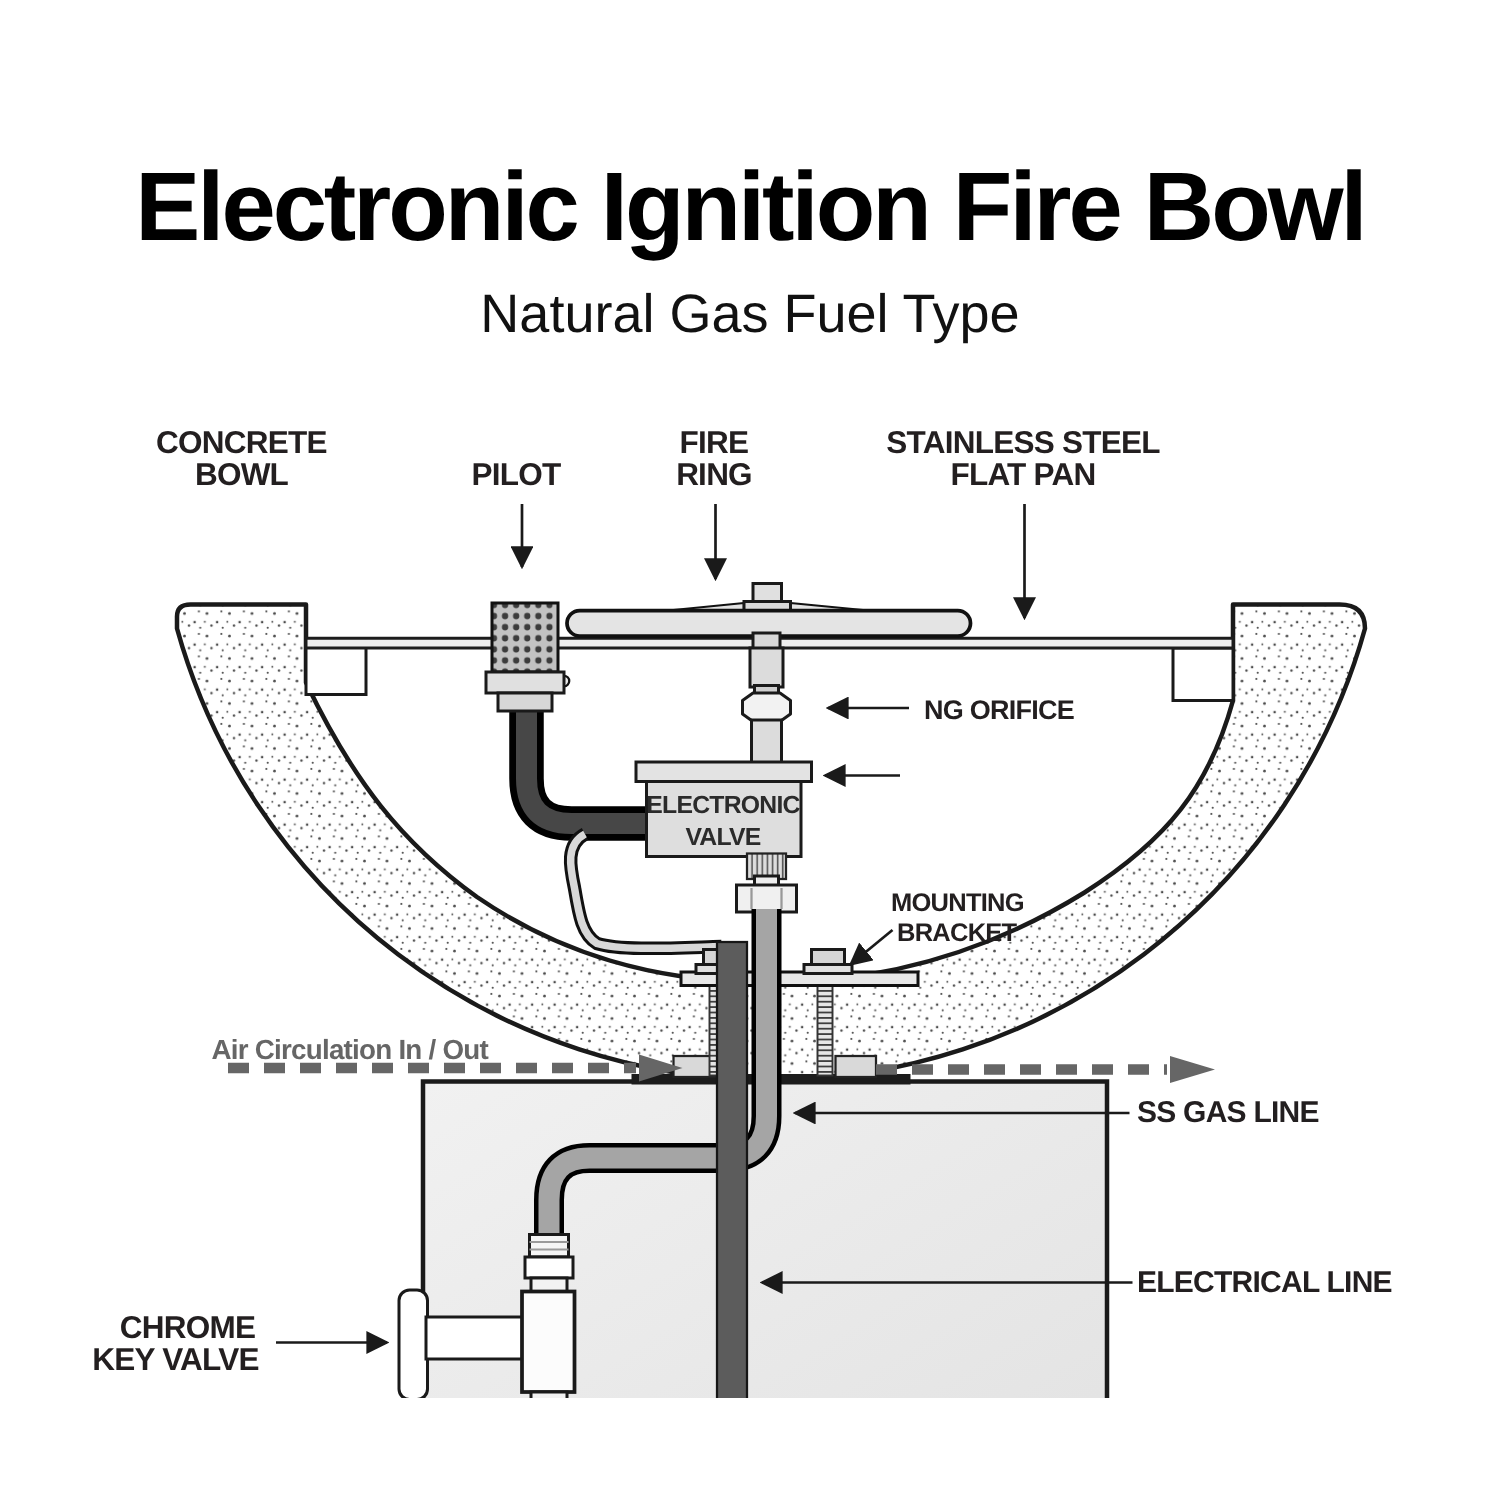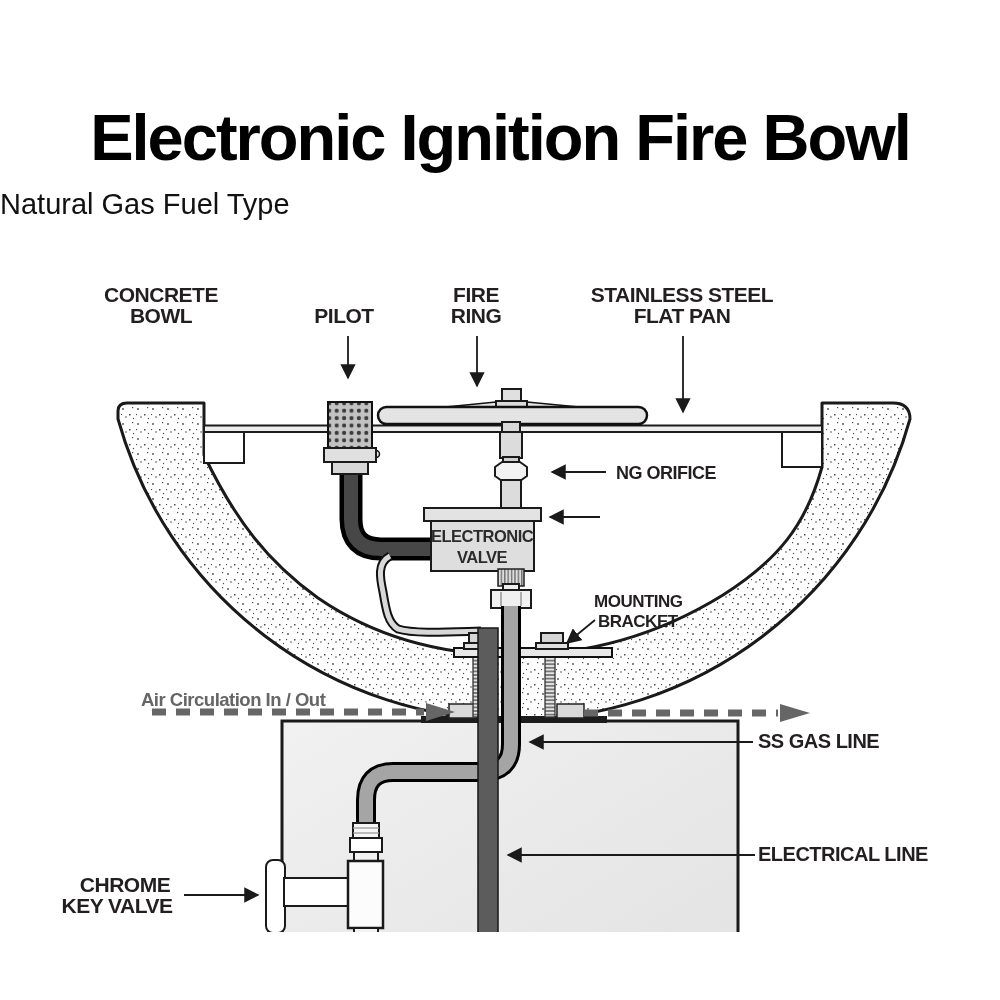--- a/index.html
+++ b/index.html
@@ -1,21 +1,21 @@
 <!DOCTYPE html>
 <html><head>
 <meta charset="utf-8">
 <style>
   html,body{margin:0;padding:0;background:#fff;}
   #stage{position:relative;width:1000px;height:932px;background:#fff;overflow:hidden;
          font-family:"Liberation Sans",sans-serif;}
   #title{position:absolute;left:0;right:0;top:100px;text-align:center;
          font-size:65px;font-weight:bold;letter-spacing:-2px;color:#000;}
-  #subtitle{position:absolute;left:0;right:0;top:188px;
-         font-size:29px;font-weight:normal;color:#111;}
+  #subtitle{position:absolute;left:0;right:0;top:188px;text-align:center;
+         font-size:36px;font-weight:normal;color:#111;}
   svg{position:absolute;left:0;top:0;}
   .lbl{font-family:"Liberation Sans",sans-serif;font-weight:bold;fill:#231f20;letter-spacing:-0.5px;}
   .sz21{font-size:21px;} .sz20{font-size:20px;} .sz18{font-size:18px;} .sz17{font-size:17px;}
   .gray{fill:#666;font-size:18.5px;}
   .ln{stroke:#1a1a1a;stroke-width:1.8;fill:none;}
   .outl{stroke:#1a1a1a;stroke-width:2;}
   .valvetext{font-family:"Liberation Sans",sans-serif;font-weight:bold;font-size:16.5px;fill:#2b2b2b;letter-spacing:-0.5px;}
 </style>
 </head>
 <body>

